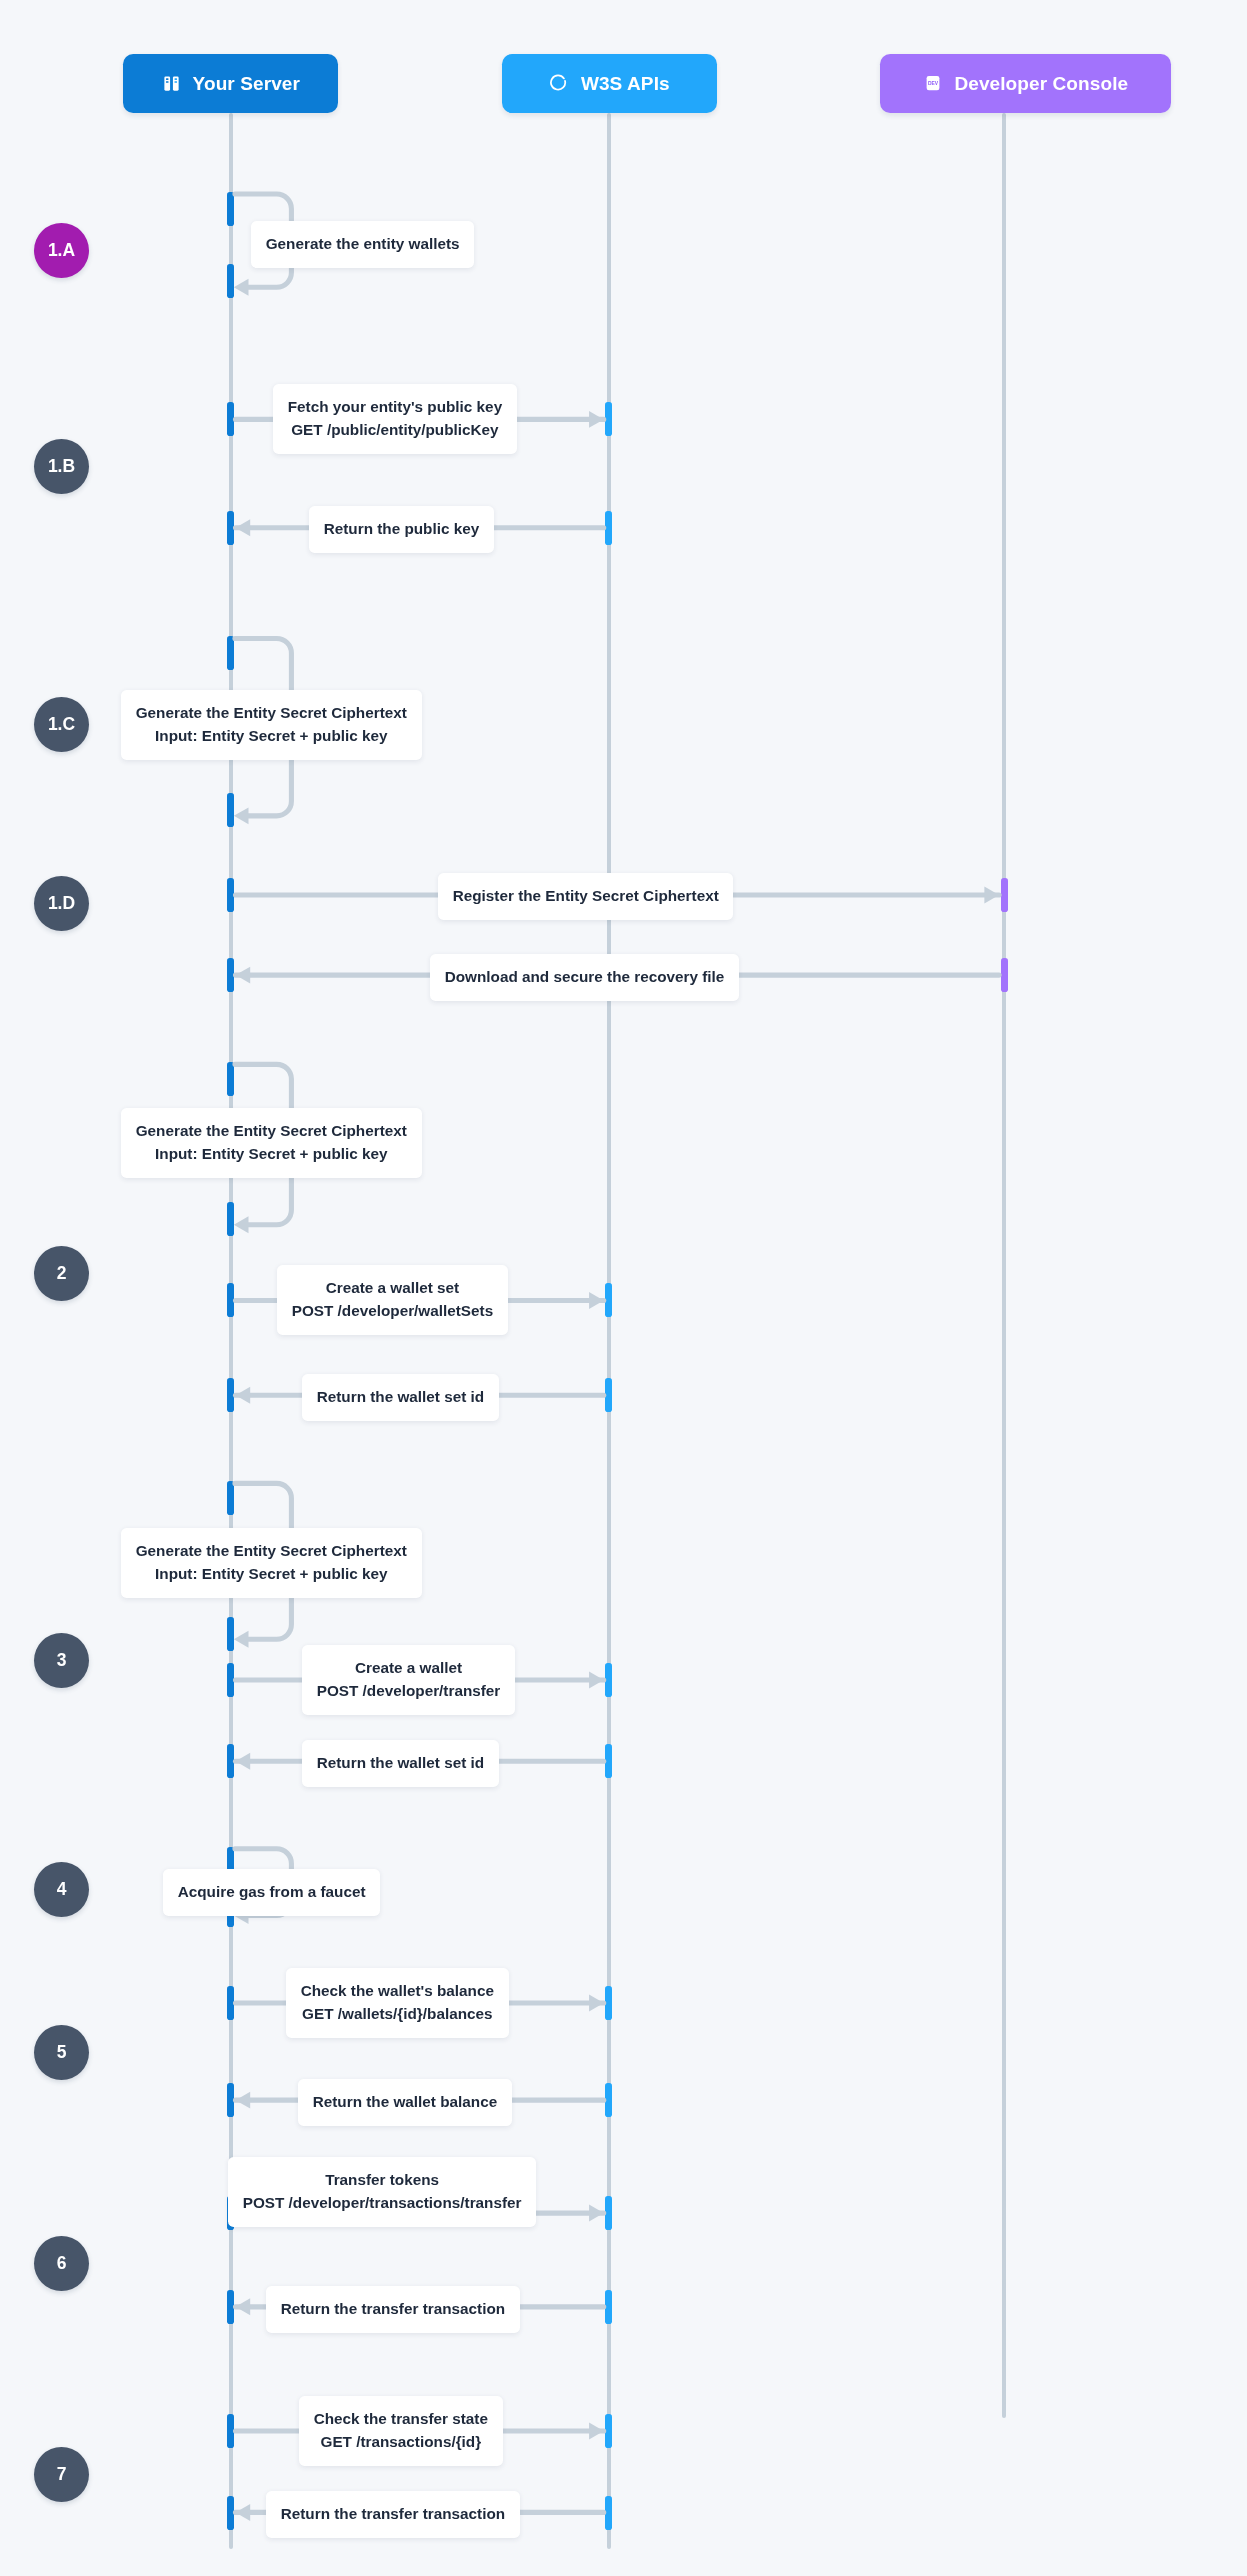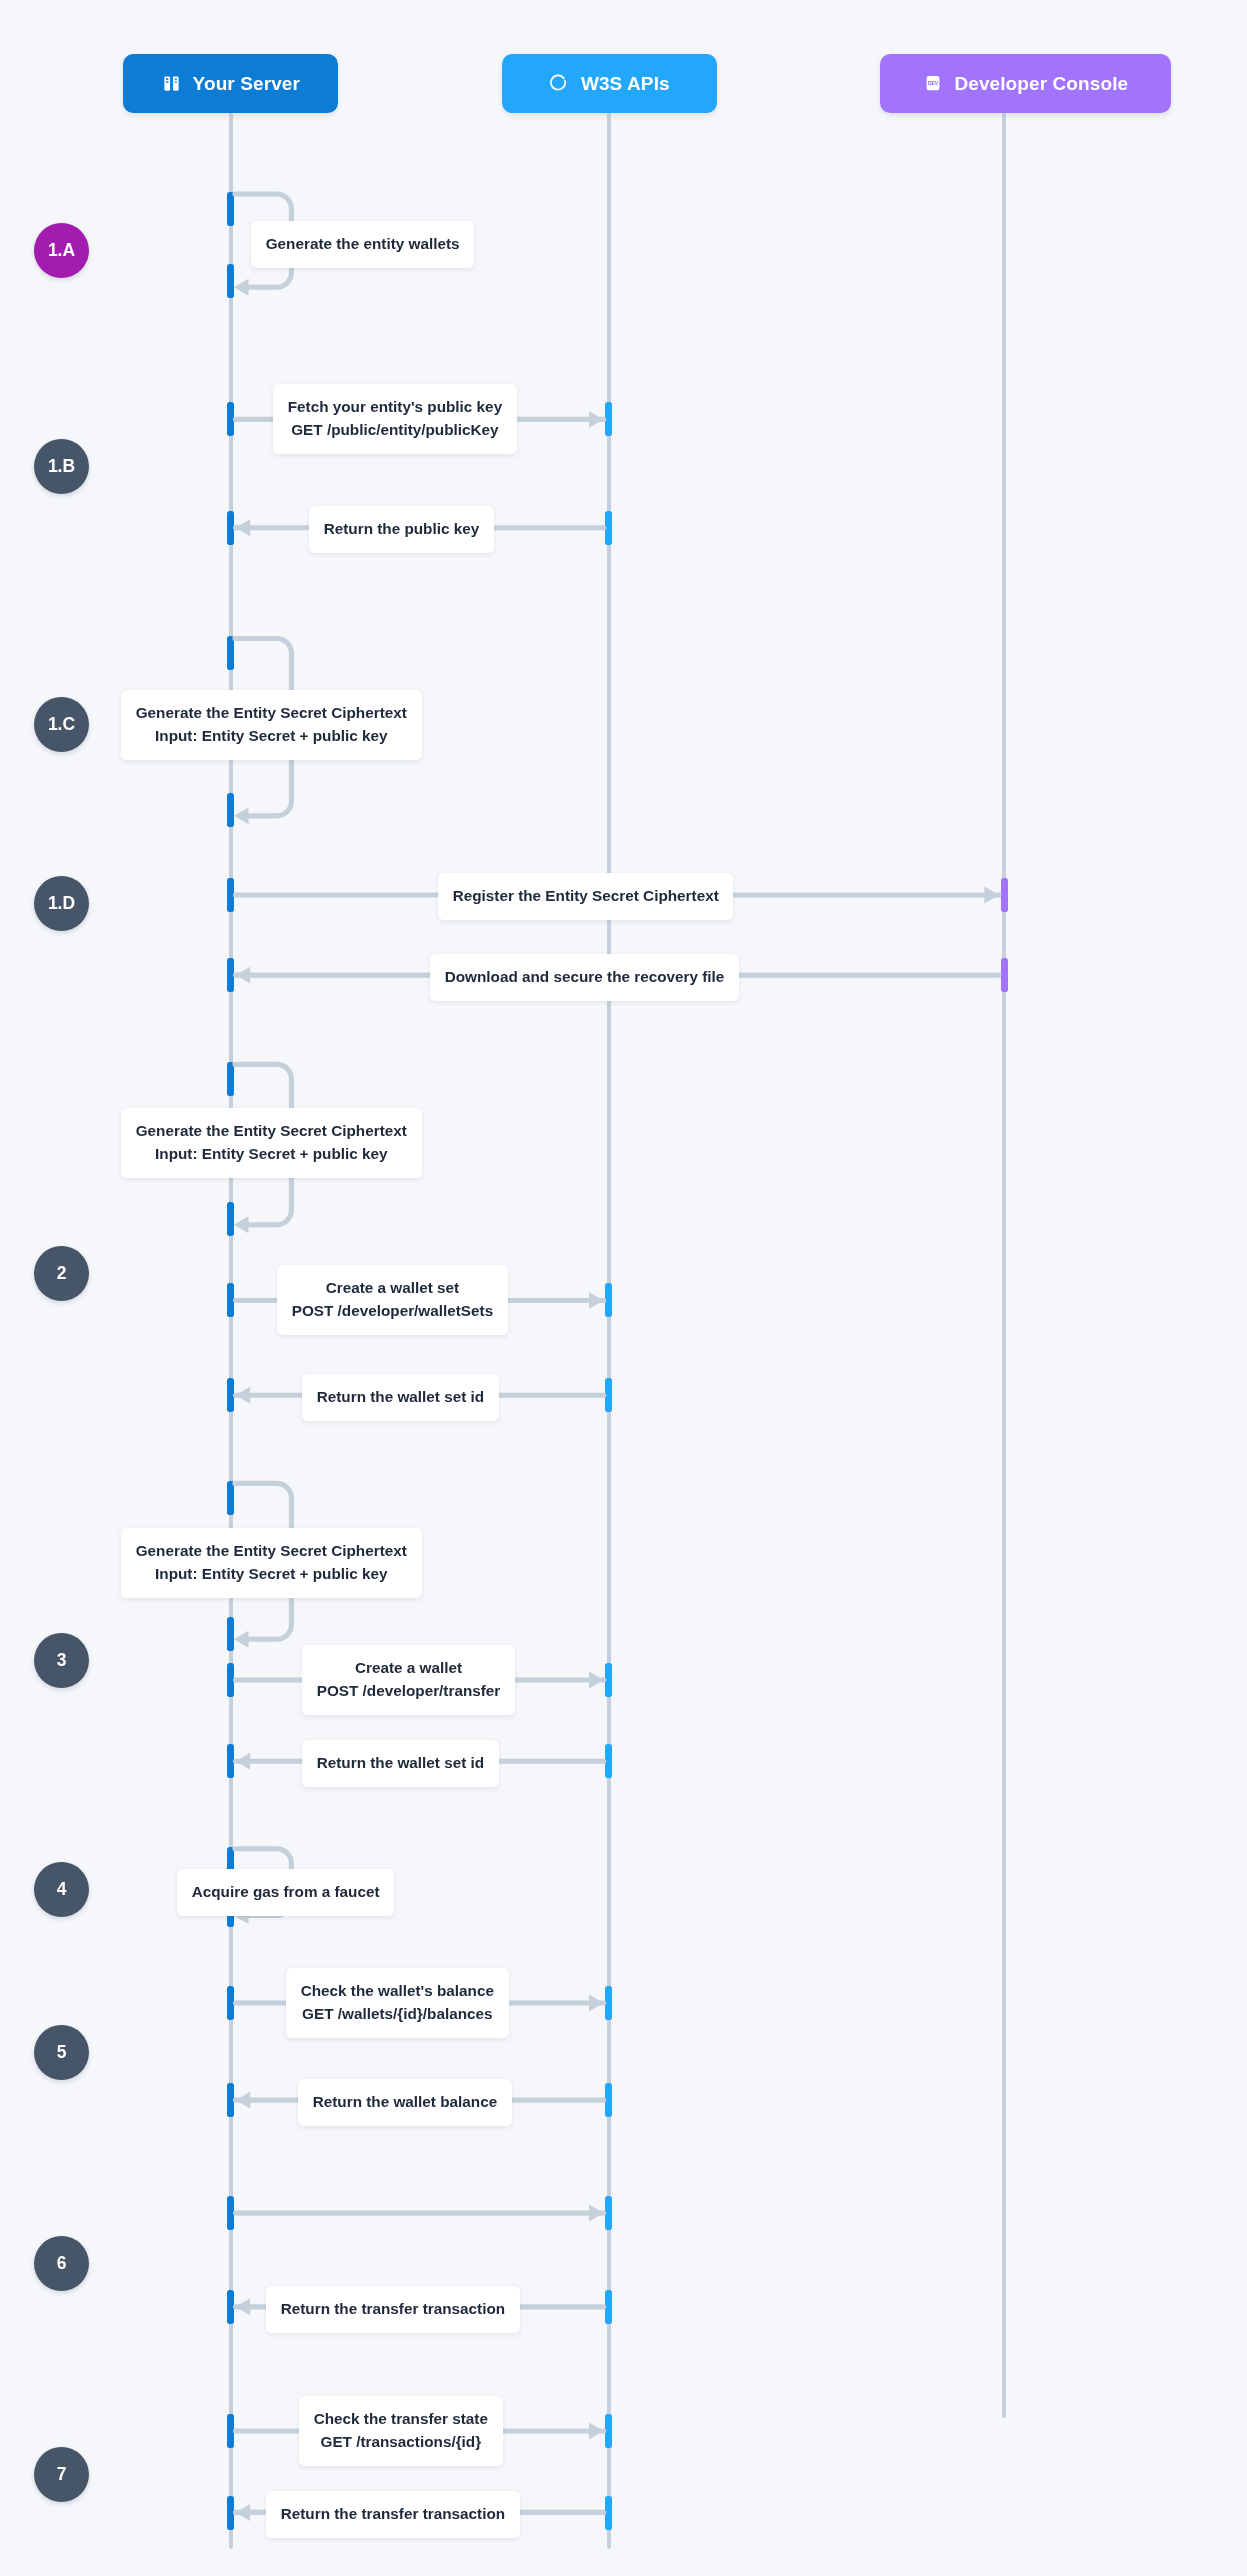--- a/index.html
+++ b/index.html
@@ -273,30 +273,34 @@
       <span class="l2">Generate the Entity Secret Ciphertext</span>
       <span class="l2">Input: Entity Secret + public key</span>
     </div>
     <div class="msg-label" style="left: 302px; top: 1645px;">
       <span class="l2">Create a wallet</span>
       <span class="l2">POST /developer/transfer</span>
     </div>
     <div class="msg-label" style="left: 302px; top: 1740px;">
       <span class="l2">Return the wallet set id</span>
     </div>
-    <div class="msg-label" style="left: 177px; top: 1869px;">
+    <div class="msg-label" style="left: 163px; top: 1869px;">
       <span class="l2">Acquire gas from a faucet</span>
     </div>
     <div class="msg-label" style="left: 286px; top: 1968px;">
       <span class="l2">Check the wallet's balance</span>
       <span class="l2">GET /wallets/{id}/balances</span>
     </div>
     <div class="msg-label" style="left: 298px; top: 2079px;">
       <span class="l2">Return the wallet balance</span>
     </div>
+    <div class="msg-label" style="left: 228px; top: 2157px;">
+      <span class="l2">Transfer tokens</span>
+      <span class="l2">POST /developer/transactions/transfer</span>
+    </div>
     <div class="msg-label" style="left: 266px; top: 2286px;">
       <span class="l2">Return the transfer transaction</span>
     </div>
     <div class="msg-label" style="left: 299px; top: 2396px;">
       <span class="l2">Check the transfer state</span>
       <span class="l2">GET /transactions/{id}</span>
     </div>
     <div class="msg-label" style="left: 266px; top: 2491px;">
       <span class="l2">Return the transfer transaction</span>
     </div>

